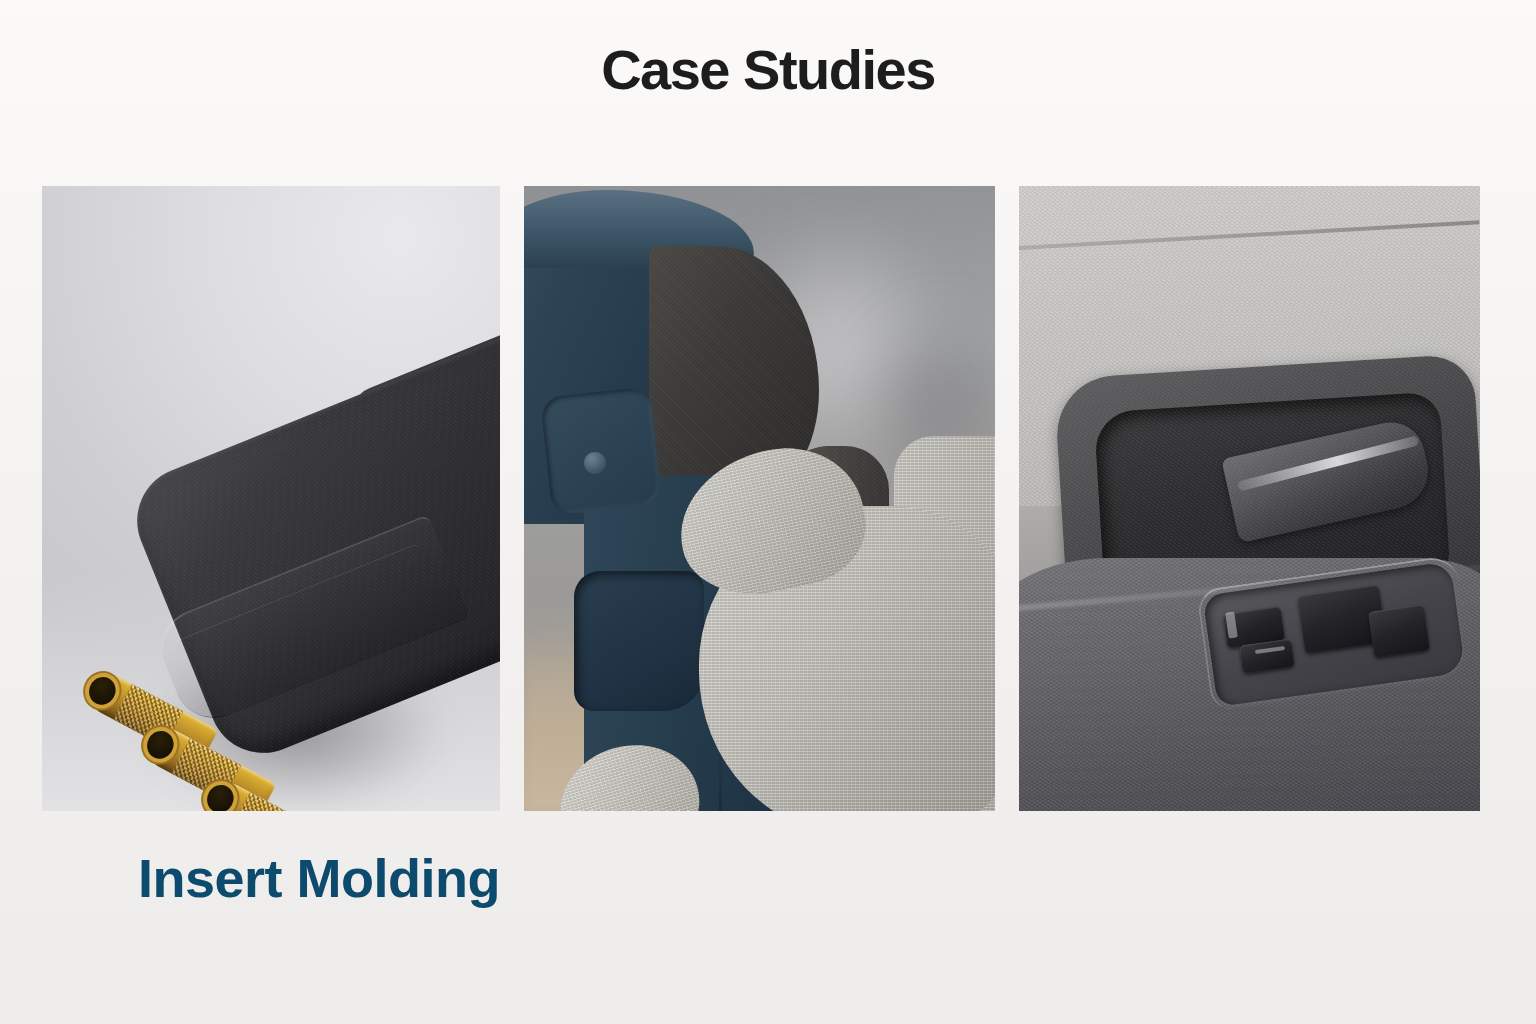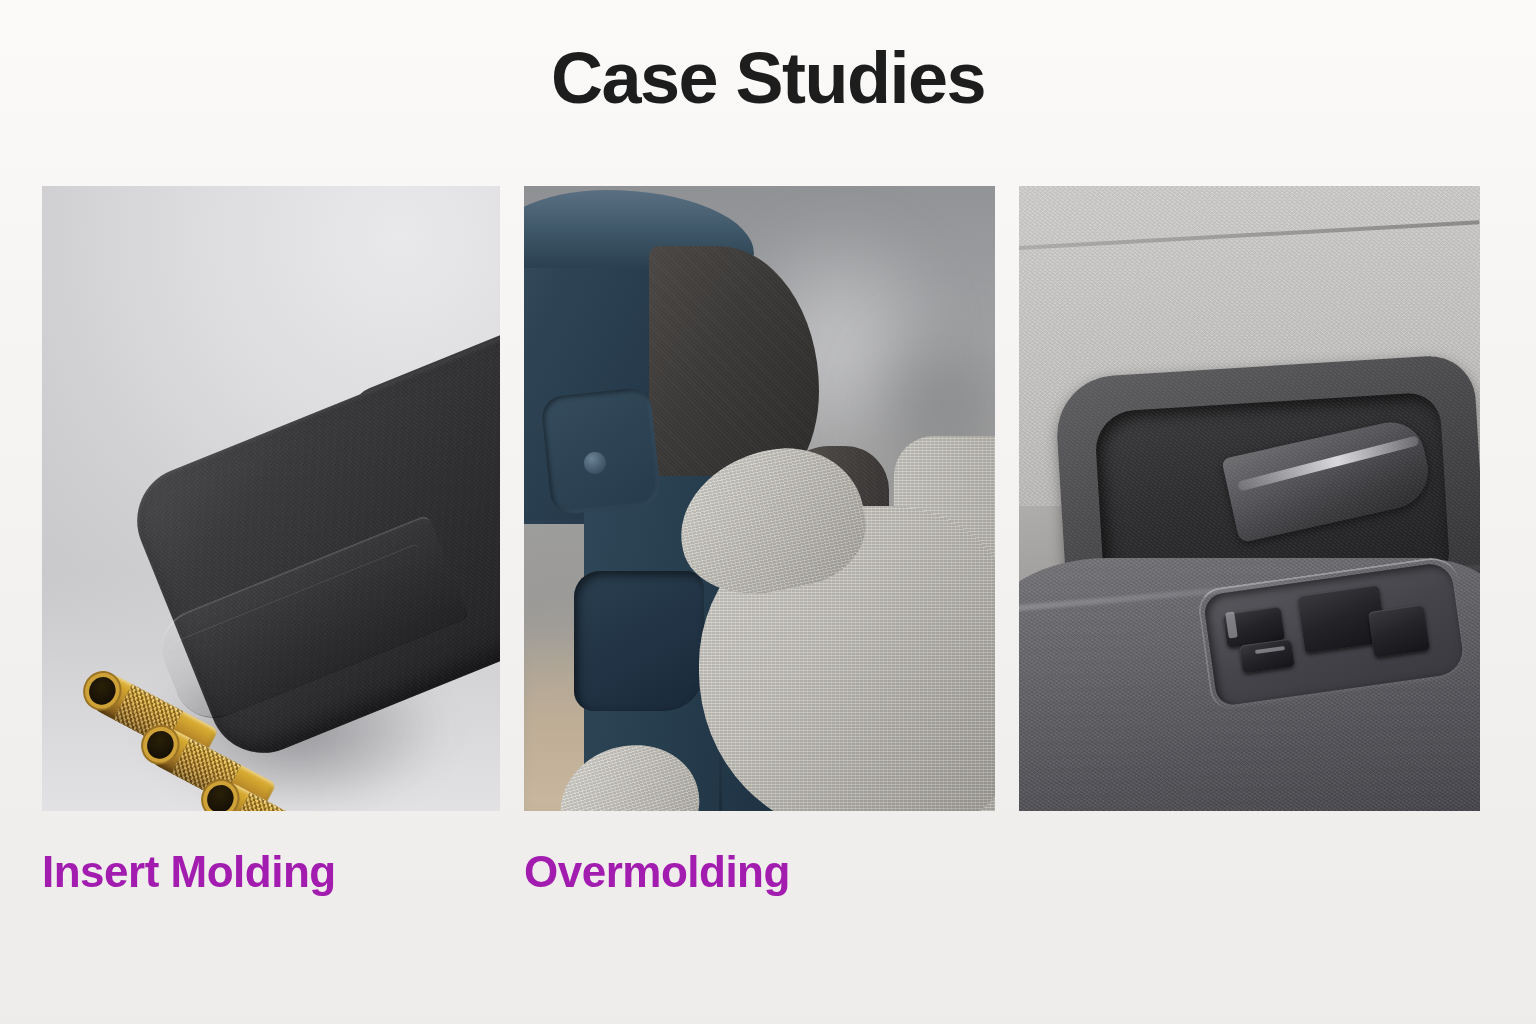--- a/index.html
+++ b/index.html
@@ -16,21 +16,21 @@
     position:relative;
   }
 
   
   .page-title {
     position:absolute;
     top:42px;
     left:0;
     width:1536px;
     text-align:center;
-    font-size:72px;
+    font-size:56px;
     font-weight:bold;
     letter-spacing:-1.5px;
     color:#1d1d1d;
     line-height:1.0;
   }
 
   
   .panels {
     position:absolute;
     top:186px;
@@ -359,24 +359,24 @@
   
   .captions {
     position:absolute;
     top:826px; left:42px;
     width:1440px;
     height:180px;
     display:flex;
     gap:24px;
   }
   .caption {
-    text-align:left;
-    font-size:44px;
+    text-align:right;
+    font-size:54px;
     font-weight:bold;
-    color:#a21caf;
+    color:#0c4a6e;
     letter-spacing:-0.5px;
     line-height:1.26;
     padding-top:18px;
   }
   .caption.c1 { width:458px; }
   .caption.c2 { width:471px; }
   .caption.c3 { width:461px; padding-top:0px; }
   .caption .ln { display:block; }
 </style>
 </head>
@@ -462,16 +462,13 @@
       <div class="sw-hl sw-hl2"></div>
     </div>
   </div>
 
 </div>
 
 <div class="captions">
   <div class="caption c1">
     <span class="ln">Insert Molding</span>
   </div>
-  <div class="caption c2">
-    <span class="ln">Overmolding</span>
-  </div>
 </div>
 
 </body></html>

